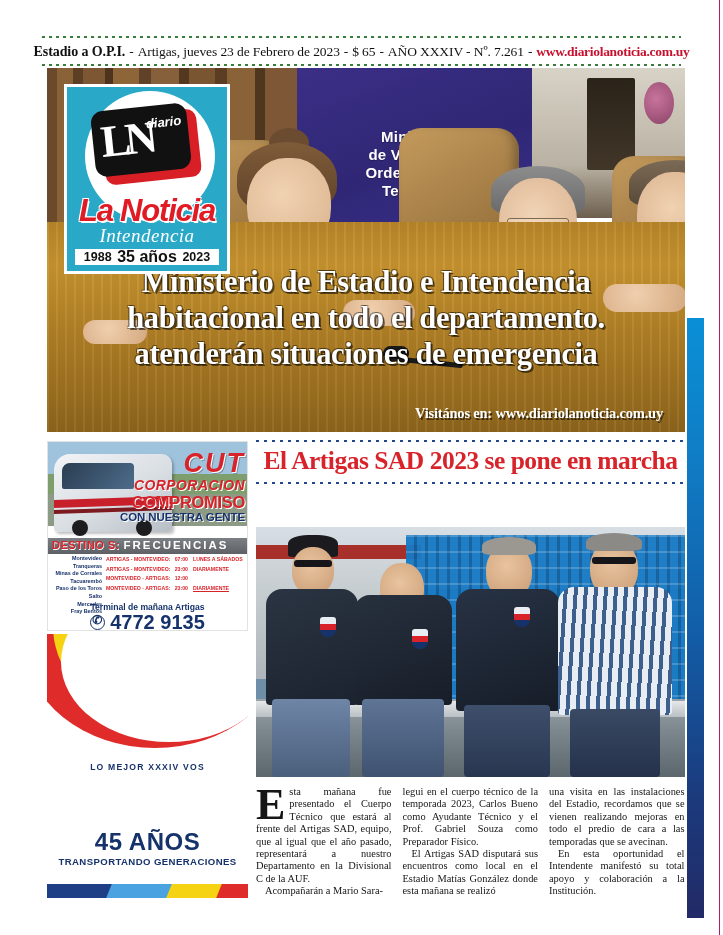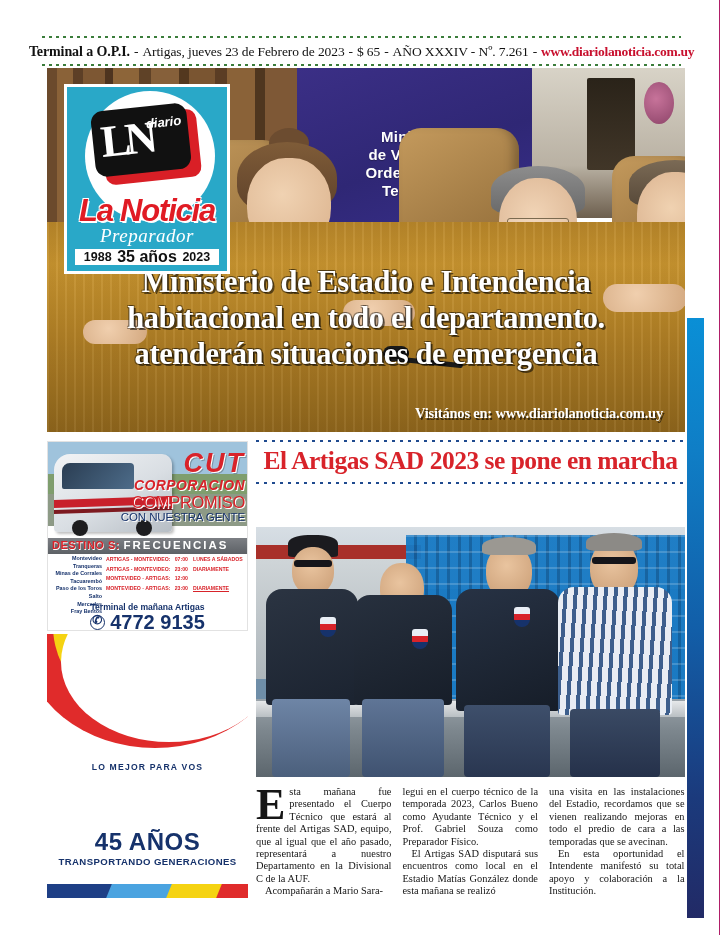--- a/index.html
+++ b/index.html
@@ -298,21 +298,21 @@
     position:absolute; right:4px; top:8px; text-align:right;
     font-family:"Liberation Sans", sans-serif; font-weight:bold; font-style:italic;
     color:#d8232a; line-height:1;
   }
   .cut-logo .big { font-size:27px; letter-spacing:2px;
     text-shadow:1px 1px 0 #fff, 2px 2px 0 rgba(0,0,0,.25); }
   .cut-logo .small { font-size:14px; letter-spacing:0.4px; margin-top:1px;
     text-shadow:1px 1px 0 #fff; }
   .cut-comp {
     position:absolute; right:4px; top:52px; text-align:right;
-    font-family:"Liberation Sans", sans-serif; font-weight:normal; line-height:1.05;
+    font-family:"Liberation Sans", sans-serif; font-weight:bold; line-height:1.05;
   }
   .cut-comp .l1 { font-size:16.5px; color:#d8232a;
     text-shadow:1px 1px 0 #fff; letter-spacing:-0.3px; }
   .cut-comp .l2 { font-size:11.5px; color:#16326b;
     text-shadow:1px 1px 0 #fff; letter-spacing:-0.1px; }
   .cut-bar {
     position:absolute; left:0; top:96px; width:201px; height:16px;
     background:linear-gradient(#7c7f84,#5d6166);
   }
   .cut-bar .dest {
@@ -403,21 +403,21 @@
   .frame-r { position:absolute; right:3px; top:0; width:1.5px; height:935px; background:#b01e68; }
 </style>
 </head>
 <body>
 
 <div class="page">
 
   <div class="topbar">
     <div class="dots-top"></div>
     <div class="masthead-line">
-      <span class="affil">Terminal a O.P.I.</span>
+      <span class="affil">Estadio a O.P.I.</span>
       <span class="sep">-</span>
       <span>Artigas, jueves 23 de Febrero de 2023</span>
       <span class="sep">-</span>
       <span>$ 65</span>
       <span class="sep">-</span>
       <span>AÑO XXXIV - Nº. 7.261</span>
       <span class="sep">-</span>
       <span class="url">www.diariolanoticia.com.uy</span>
     </div>
     <div class="dots-bot"></div>
@@ -480,21 +480,21 @@
   </div>
 
   <div class="logo">
     <div class="logo-circle"></div>
     <div class="logo-redbox"></div>
     <div class="logo-blackbox">
       <div class="logo-ln">LN</div>
       <div class="logo-diario">diario</div>
     </div>
     <div class="logo-title">La Noticia</div>
-    <div class="logo-script">Preparador</div>
+    <div class="logo-script">Intendencia</div>
     <div class="logo-years">
       <span>1988</span>
       <span class="mid">35 años</span>
       <span>2023</span>
     </div>
   </div>
 
   <div class="sec">
     <div class="dots"></div>
     <h2>El Artigas SAD 2023 se pone en marcha</h2>
@@ -618,21 +618,21 @@
       <span>4772 9135</span>
     </div>
   </div>
 
   <div class="ad-turil">
     <div class="arc a-red"></div>
     <div class="arc a-yel"></div>
     <div class="arc a-lblu"></div>
     <div class="arc a-nav"></div>
     <div class="arc a-cut"></div>
-    <div class="turil-top">LO MEJOR PARA VOS</div>
+    <div class="turil-top">LO MEJOR XXXIV VOS</div>
     <div class="turil-years">45 AÑOS</div>
     <div class="turil-sub">TRANSPORTANDO GENERACIONES</div>
     <div class="turil-stripes">
       <i class="ts1"></i>
       <i class="ts2"></i>
       <i class="ts3"></i>
       <i class="ts4"></i>
     </div>
   </div>
 

